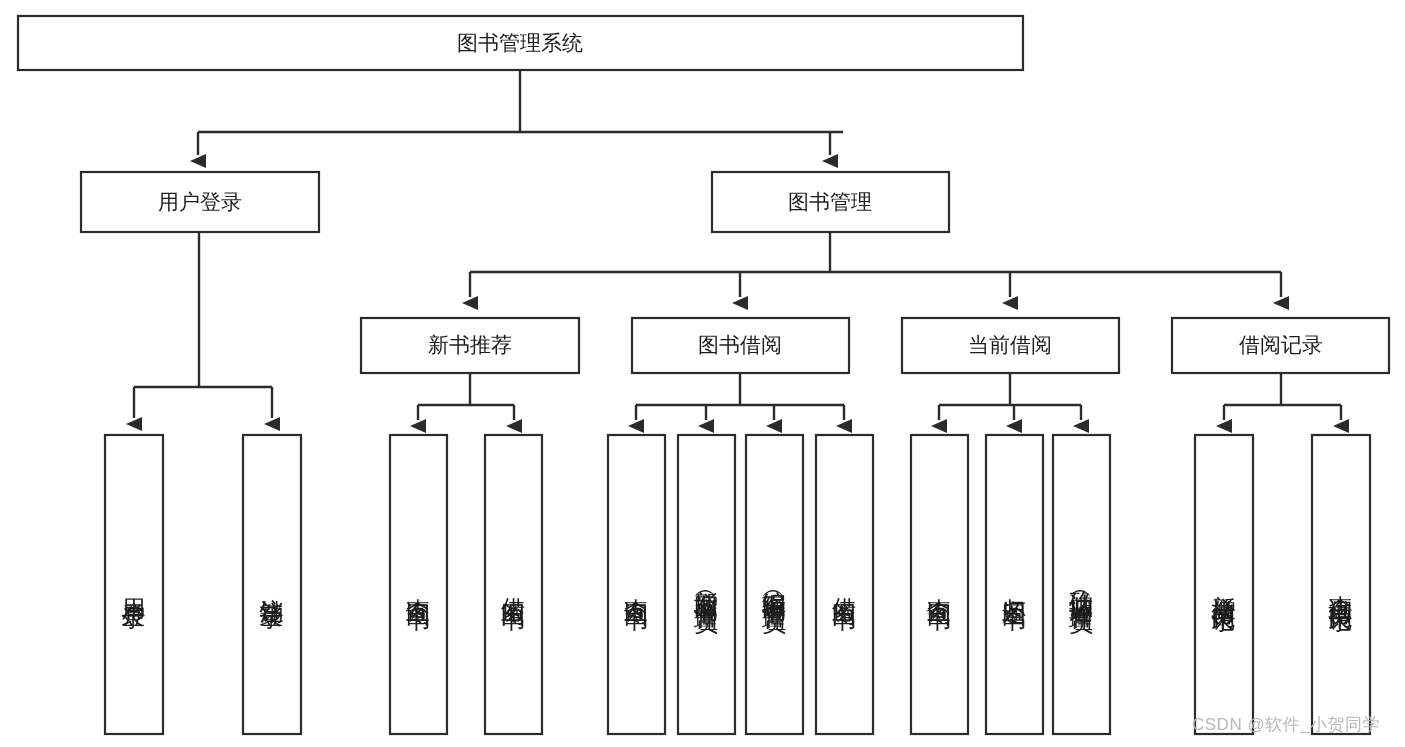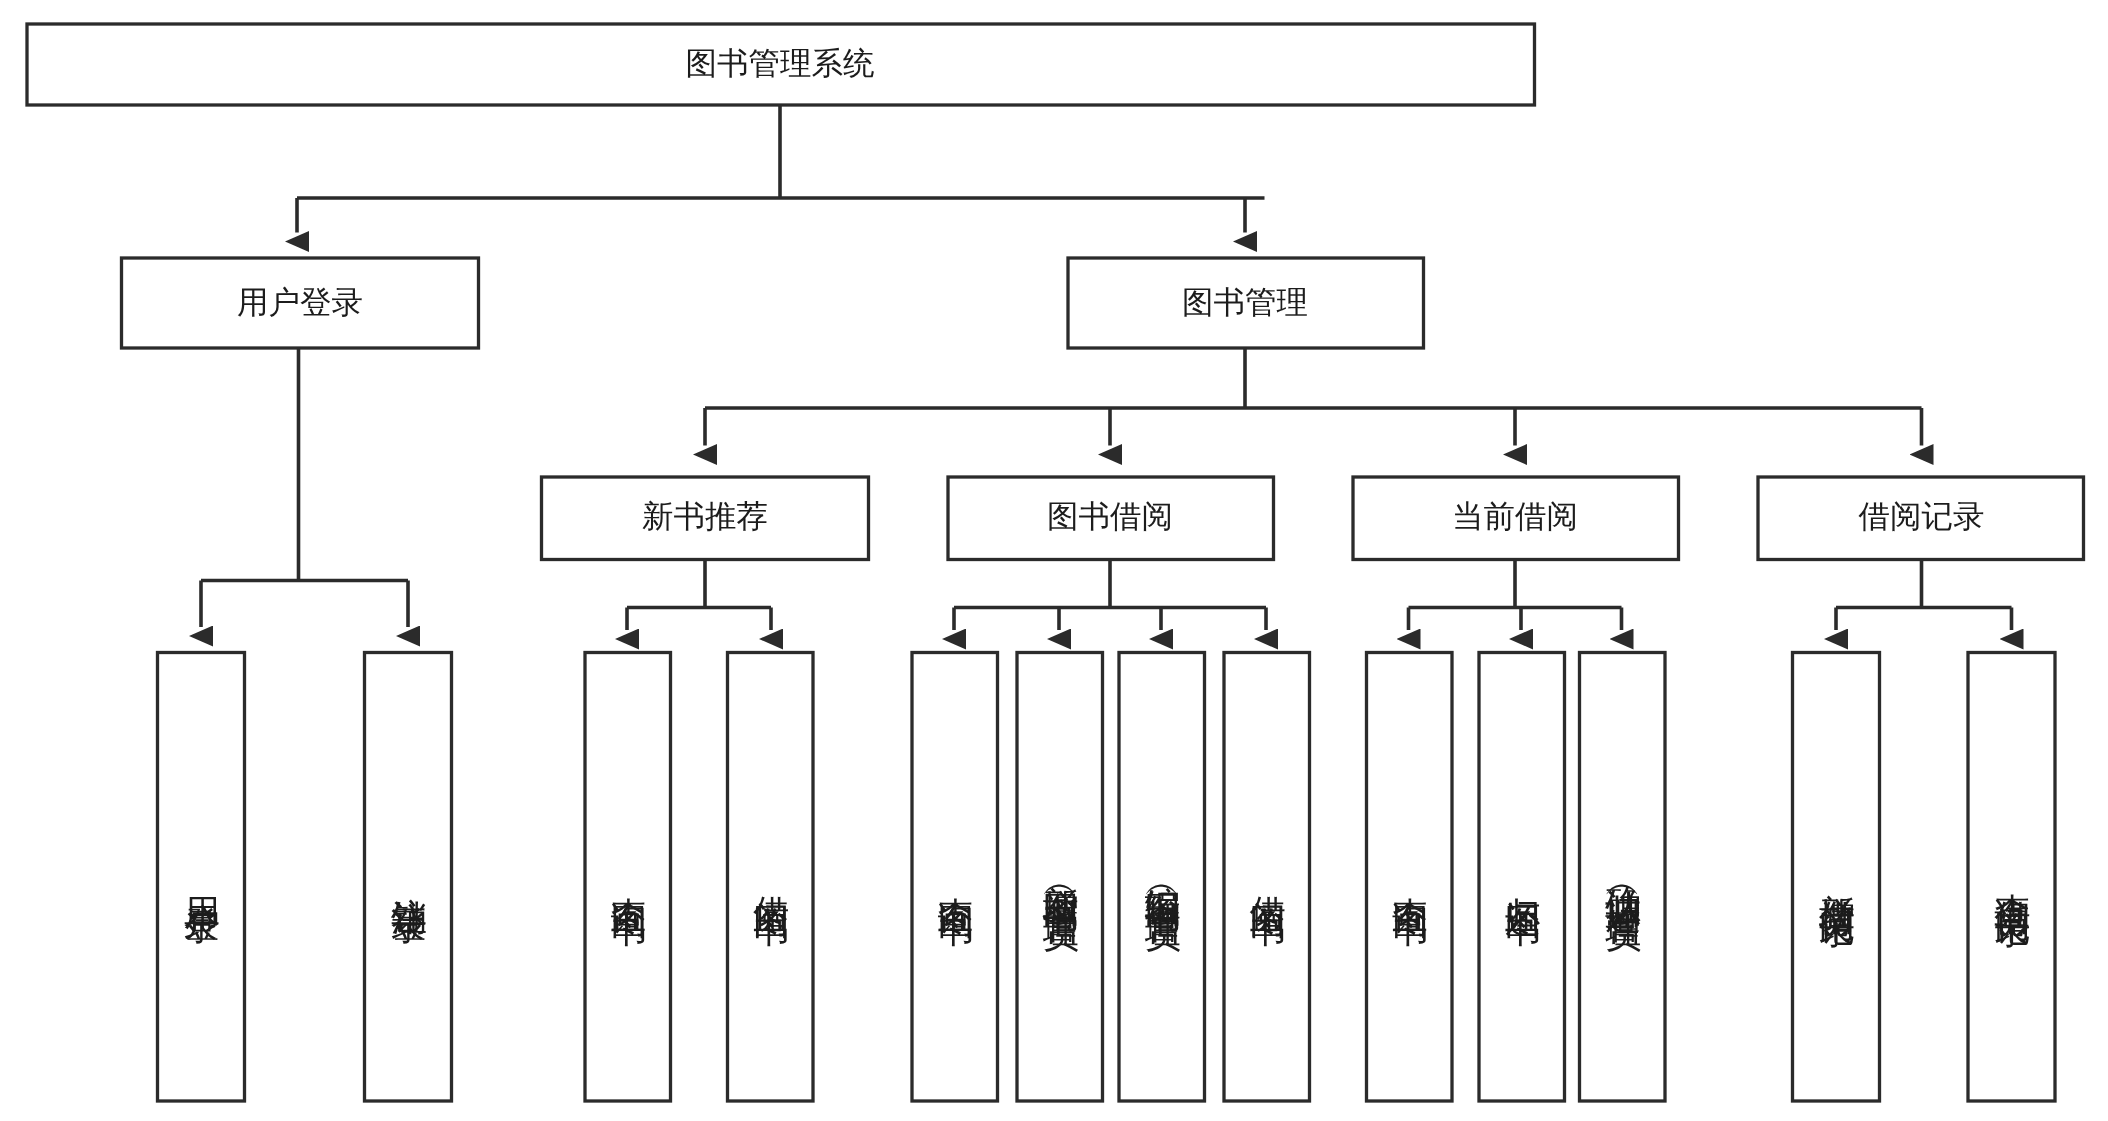--- a/index.html
+++ b/index.html
@@ -183,14 +183,15 @@
   <div class="leaf-label" style="left:746px; top:435px; width:57px; height:299px;">编辑图书（管理员）</div>
   <div class="leaf-label" style="left:816px; top:435px; width:57px; height:299px;">借阅图书</div>
 
   <div class="leaf-label" style="left:911px; top:435px; width:57px; height:299px;">查询图书</div>
   <div class="leaf-label" style="left:986px; top:435px; width:57px; height:299px;">归还图书</div>
   <div class="leaf-label" style="left:1053px; top:435px; width:57px; height:299px;">确认归还（管理员）</div>
 
   <div class="leaf-label" style="left:1195px; top:435px; width:58px; height:299px;">新增借阅记录</div>
   <div class="leaf-label" style="left:1312px; top:435px; width:58px; height:299px;">查询借阅记录</div>
 
+  <div class="watermark" style="left:1192px; top:713px;">CSDN @软件_小贺同学</div>
 
 </div>
 
 </body></html>

